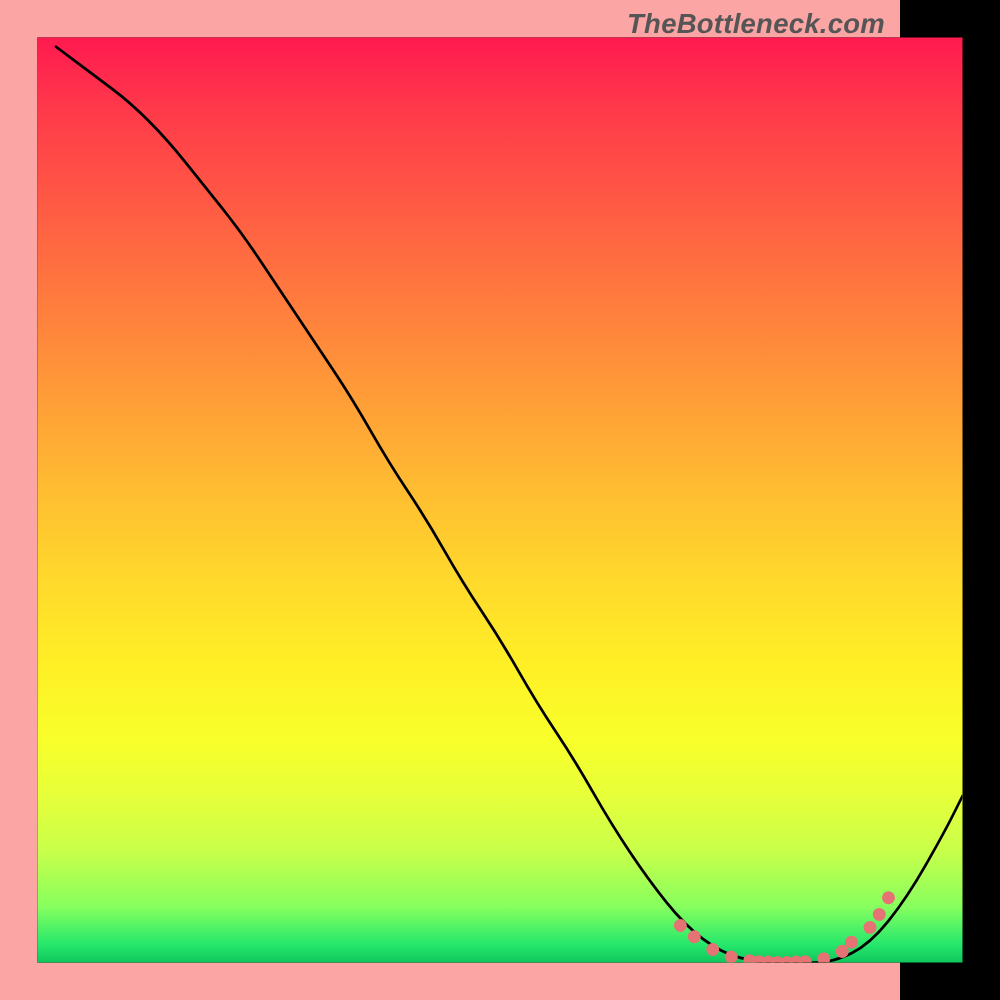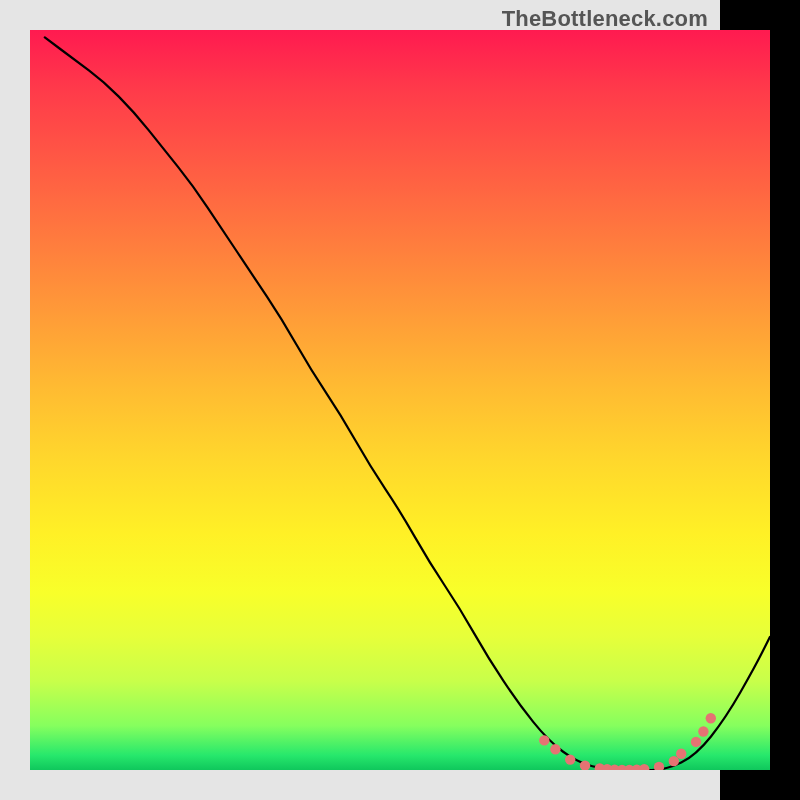--- a/index.html
+++ b/index.html
@@ -8,21 +8,22 @@
     width: 800px;
     height: 800px;
     background: #000;
     overflow: hidden;
     font-family: Arial, Helvetica, sans-serif;
   }
   .outer {
     position: relative;
     width: 720px;
     height: 800px;
-    background: #e5e5e5;
+    background: #fca5a5;
+    font-style: italic;
   }
   .watermark {
     position: absolute;
     top: 6px;
     right: 12px;
     color: #555;
     font-size: 22px;
     font-weight: 600;
     letter-spacing: 0.2px;
     z-index: 10;

